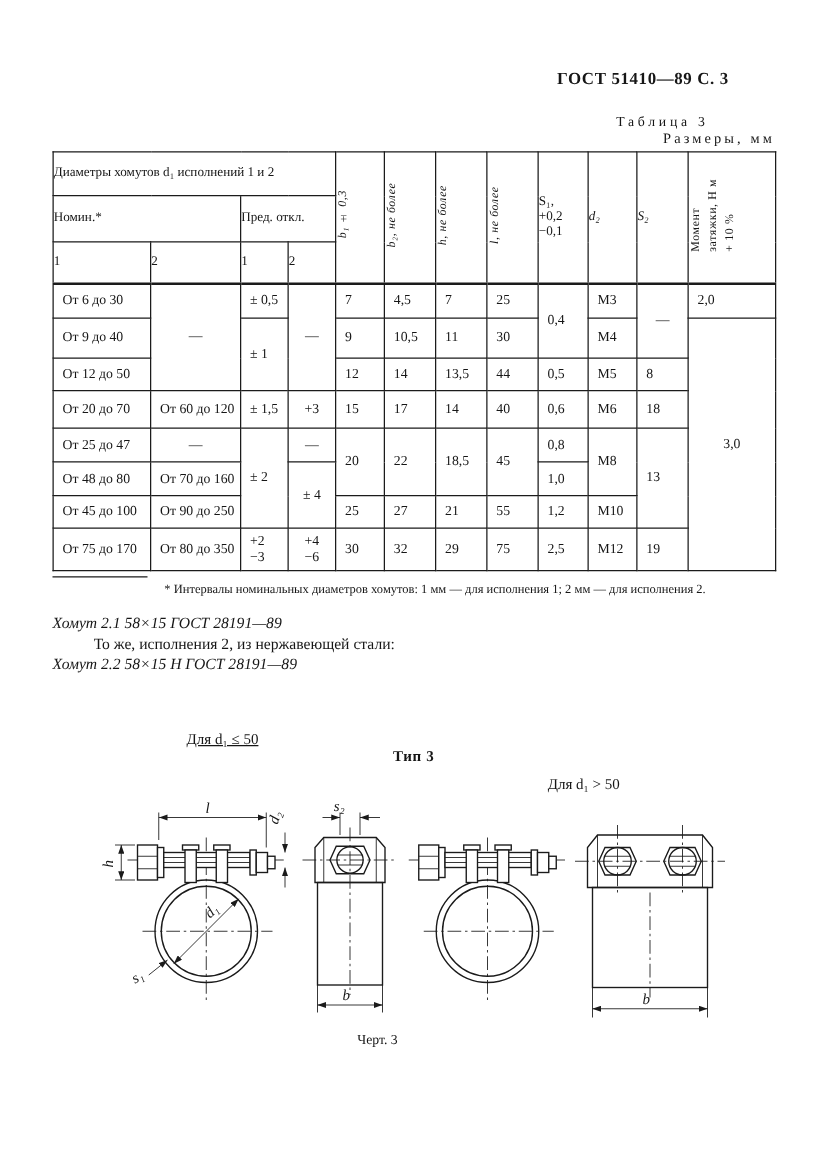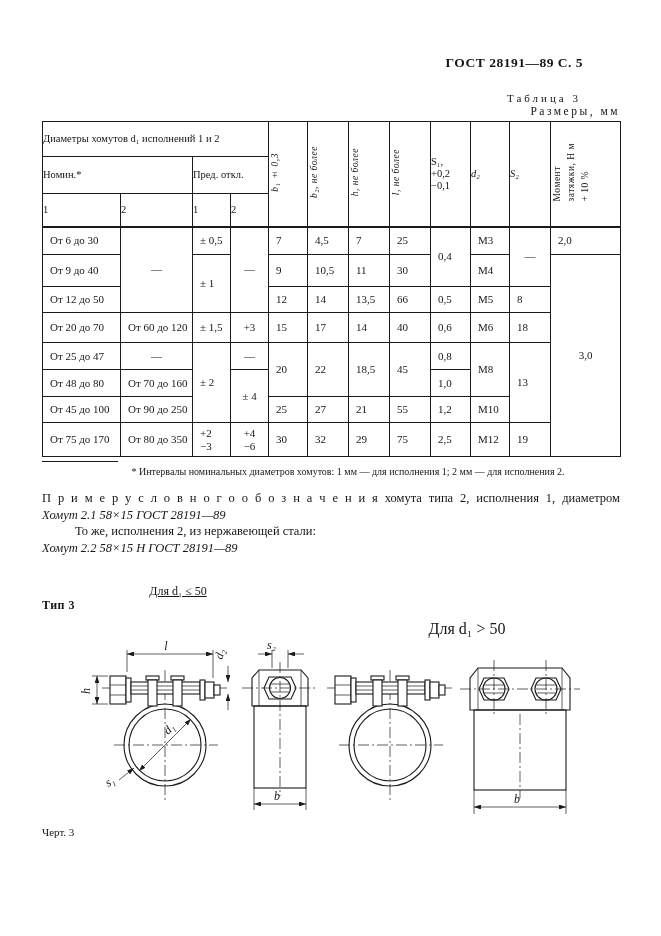--- a/index.html
+++ b/index.html
@@ -5,21 +5,21 @@
   * { margin:0; padding:0; box-sizing:border-box; }
   html,body { width:661px; height:936px; }
   body {
     position:relative; background:#fff; overflow:hidden;
     font-family:"Liberation Serif","DejaVu Serif",serif;
     color:#161616;
   }
   .abs { position:absolute; }
 
   .gost-num { top:55px; right:78px; font-weight:bold; font-size:13.5px; letter-spacing:.5px; }
-  .tbl-cap  { top:92px;  right:80px; font-size:11px; letter-spacing:3px; }
+  .tbl-cap  { top:92px;  right:94px; font-size:11px; letter-spacing:3px; }
   .units    { top:105px; left:42px; width:578px; text-align:right; font-size:11.5px; letter-spacing:2.5px; }
 
   table.main {
     position:absolute; left:42px; top:121px; width:578px;
     border-collapse:collapse; table-layout:fixed;
     border:1.5px solid #1b1b1b;
   }
   table.main th, table.main td {
     border:1px solid #1b1b1b; font-weight:normal;
     vertical-align:middle; font-size:11px; line-height:1.15;
@@ -39,36 +39,36 @@
   .s1h { font-size:10px; }
 
   .foot-rule { left:42px; top:461px; width:76px; border-top:1.5px solid #1b1b1b; }
   .footnote  { left:42px; top:466px; width:578px; font-size:10px; padding-left:34px;text-align:center; }
 
   .example { left:42px; top:490px; width:578px; font-size:12.5px; line-height:16.5px; }
   .ex-line1 { text-align:justify; text-align-last:justify; }
   .ex-des   { text-align:left; font-style:italic; }
   .ex-line3 { padding-left:33px; }
 
-  .type-label { left:42px; top:598px; width:578px; font-weight:bold; font-size:12px; letter-spacing:.5px; }
+  .type-label { left:42px; top:598px; width:578px; text-align:center; font-weight:bold; font-size:12px; letter-spacing:.5px; }
   .cond-left  { left:128px; top:584px; width:100px; text-align:center; font-size:12px;text-decoration:underline; }
-  .cond-right { left:407px; top:620px; width:120px; text-align:center; font-size:16px; }
-  .fig-cap    { left:42px;  top:826px; width:520px; font-size:11px; }
+  .cond-right { left:407px; top:620px; width:120px; text-align:center; font-size:12px; }
+  .fig-cap    { left:42px;  top:826px; width:520px; text-align:center; font-size:11px; }
 
   svg.drawing { position:absolute; left:42px; top:638px; }
   svg.drawing .ol  { stroke:#1b1b1b; stroke-width:1.1; fill:none; }
   svg.drawing .olw { stroke:#1b1b1b; stroke-width:1.1; fill:#fff; }
   svg.drawing .thin{ stroke:#1b1b1b; stroke-width:.7;  fill:none; }
   svg.drawing .cl  { stroke:#1b1b1b; stroke-width:.7;  fill:none; stroke-dasharray:11 3 2 3; }
   svg.drawing text { font-family:"Liberation Serif","DejaVu Serif",serif; font-style:italic; font-size:12px; fill:#161616; }
 </style>
 </head>
 <body>
 
-<div class="abs gost-num">ГОСТ 28191—89 С. 5</div>
+<div class="abs gost-num">ГОСТ 51410—89 С. 3</div>
 <div class="abs tbl-cap">Таблица 3</div>
 <div class="abs units">Размеры, мм</div>
 
 <table class="main">
   <colgroup>
     <col style="width:78px">
       <col style="width:72px">
       <col style="width:38px">
       <col style="width:38px">
     <col style="width:39px">
@@ -129,21 +129,21 @@
       <td class="lft">11</td>
       <td class="lft">30</td>
       <td class="lft">М4</td>
       <td rowspan="7" class="ctr">3,0</td>
     </tr>
     <tr style="height:26px">
       <td class="lft">От 12 до 50</td>
       <td class="lft">12</td>
       <td class="lft">14</td>
       <td class="lft">13,5</td>
-      <td class="lft">66</td>
+      <td class="lft">44</td>
       <td class="lft">0,5</td>
       <td class="lft">М5</td>
       <td class="lft">8</td>
     </tr>
     <tr style="height:30px">
       <td class="lft">От 20 до 70</td>
       <td class="lft">От 60 до 120</td>
       <td class="lft">± 1,5</td>
       <td class="ctr">+3</td>
       <td class="lft">15</td>
@@ -198,21 +198,20 @@
       <td class="lft">М12</td>
       <td class="lft">19</td>
     </tr>
   </tbody>
 </table>
 
 <div class="abs foot-rule"></div>
 <div class="abs footnote">* Интервалы номинальных диаметров хомутов: 1 мм — для исполнения 1; 2 мм — для исполнения 2.</div>
 
 <div class="abs example">
-  <div class="ex-line1">П р и м е р   у с л о в н о г о   о б о з н а ч е н и я  хомута типа 2, исполнения 1, диаметром</div>
   <div class="ex-des">Хомут 2.1 58×15 ГОСТ 28191—89</div>
   <div class="ex-line3">То же, исполнения 2, из нержавеющей стали:</div>
   <div class="ex-des">Хомут 2.2 58×15 Н ГОСТ 28191—89</div>
 </div>
 
 <div class="abs type-label">Тип 3</div>
 <div class="abs cond-left">Для d₁ ≤ 50</div>
 <div class="abs cond-right">Для d₁ &gt; 50</div>
 
 <svg class="drawing" width="578" height="182" viewBox="0 0 578 182">

